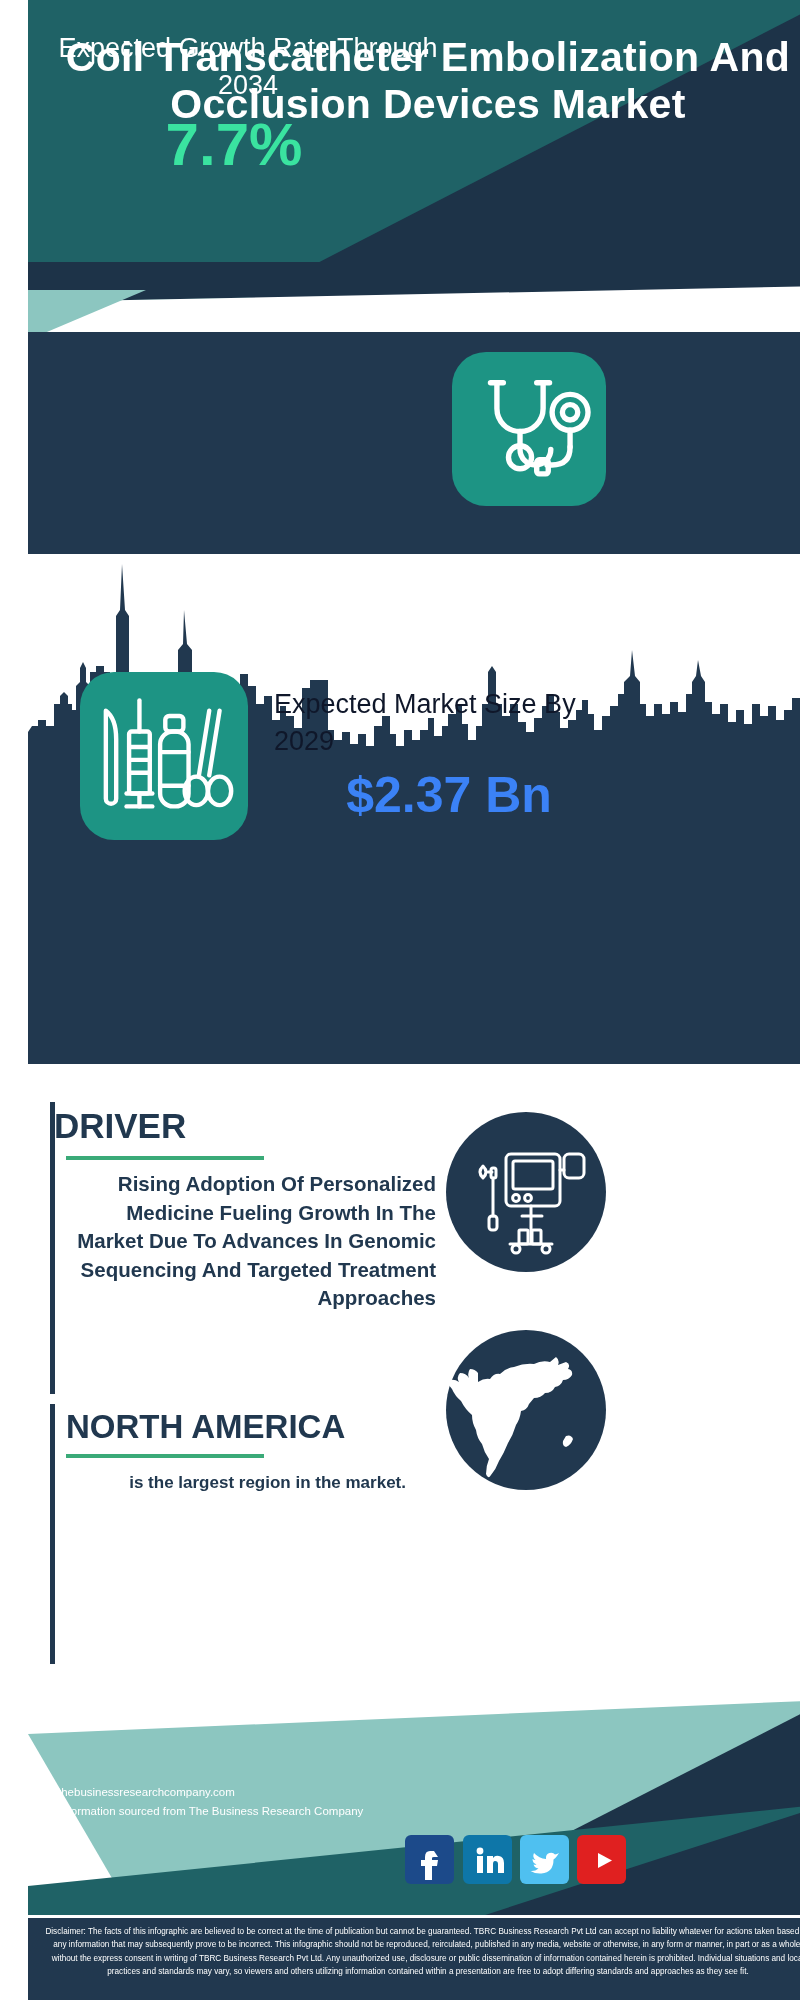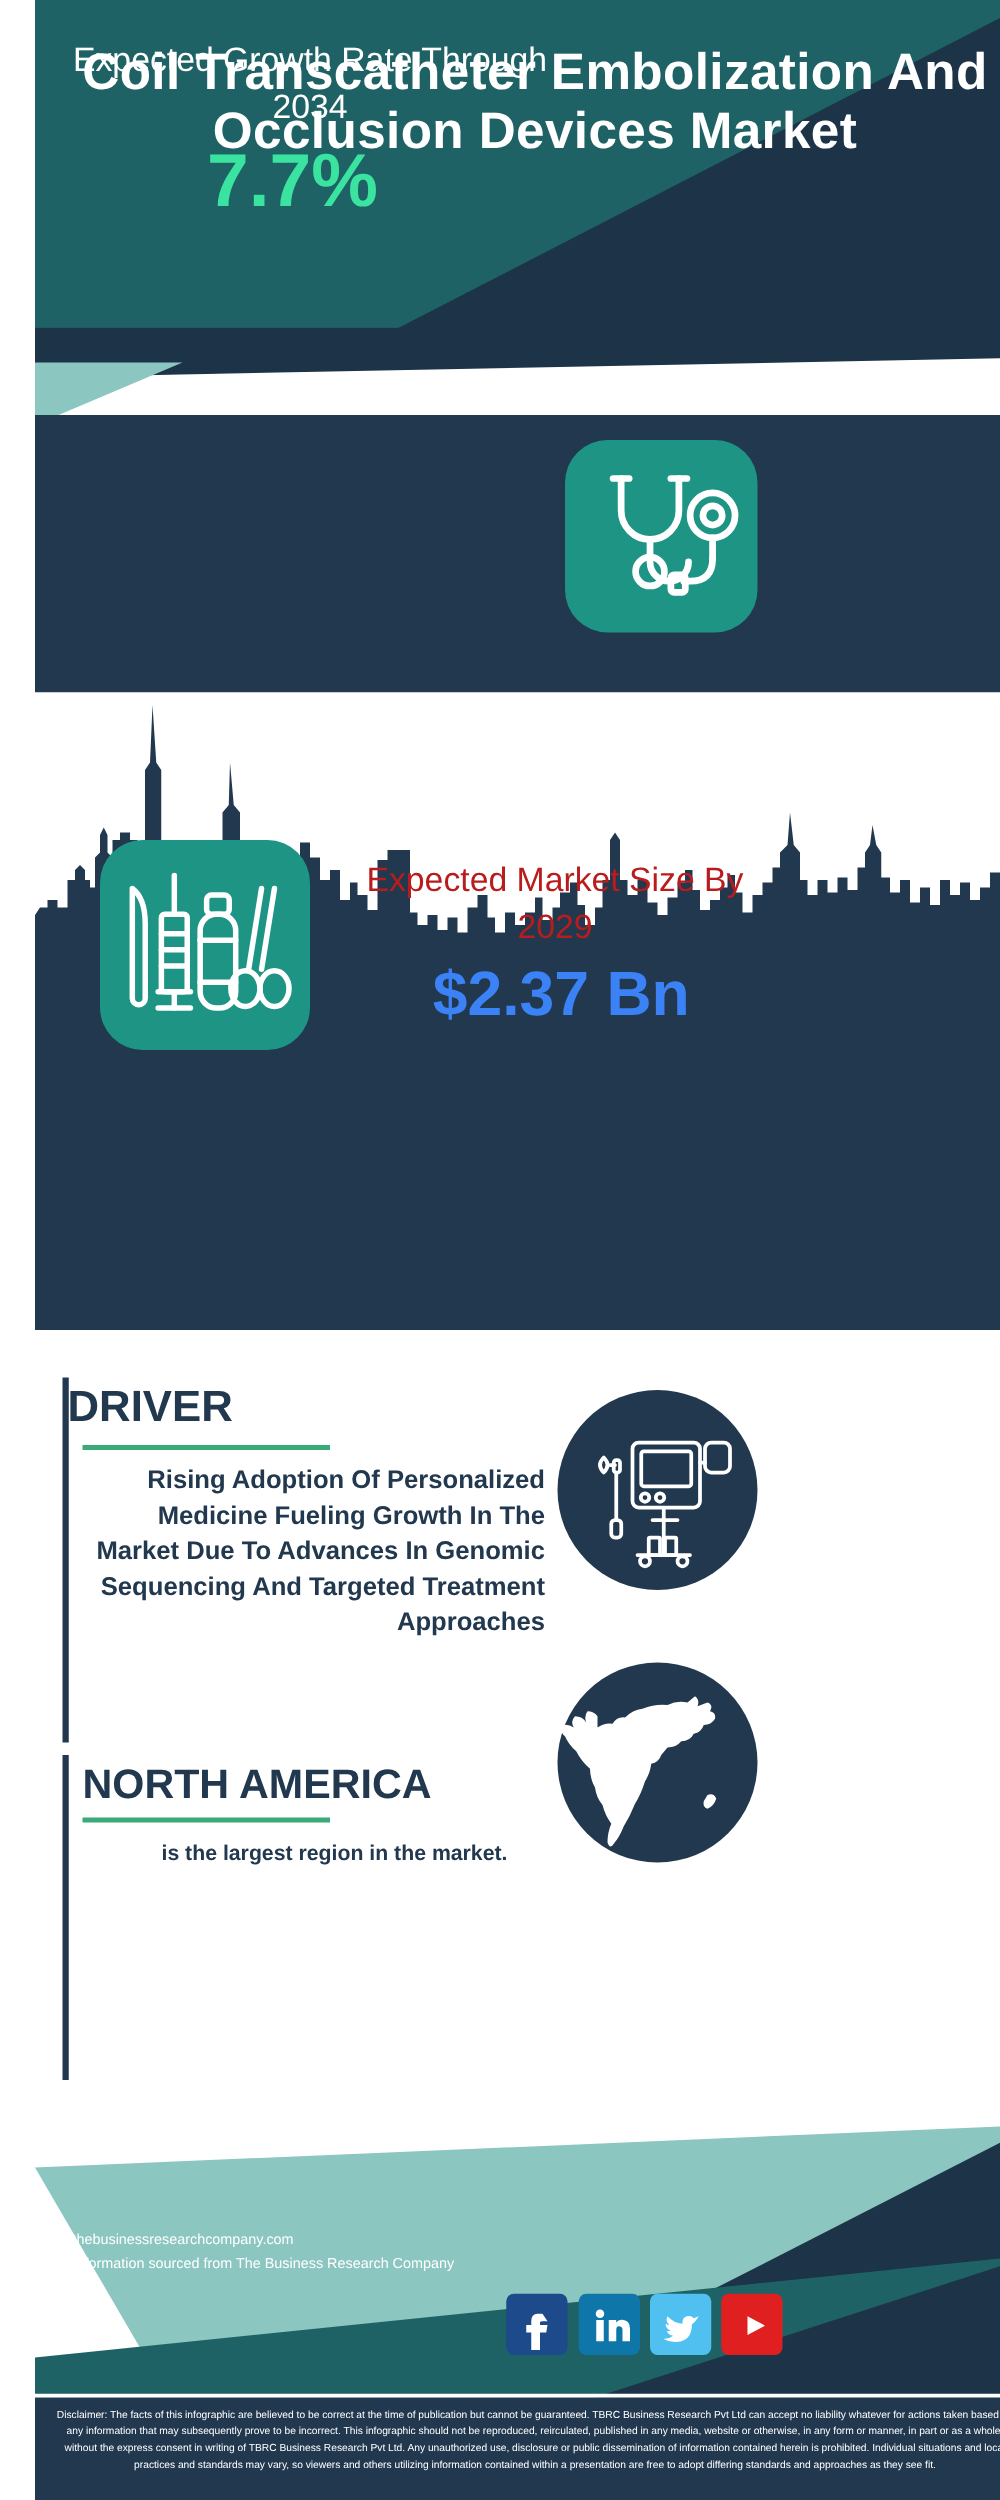--- a/index.html
+++ b/index.html
@@ -25,22 +25,22 @@
   .growth-value{position:absolute;left:16px;top:112px;width:380px;text-align:center;
     color:#3ae3a0;font-weight:bold;font-size:60px;line-height:66px;}
   .icon-tile{position:absolute;background:#1d9484;border-radius:34px;}
   .tile-steth{left:424px;top:352px;width:154px;height:154px;}
 
   
   .sky-wrap{position:absolute;left:0;top:554px;width:800px;height:310px;background:#ffffff;overflow:hidden;}
   .sky-fill{position:absolute;left:0;top:0;width:800px;height:310px;}
   .market{position:absolute;left:0;top:864px;width:800px;height:200px;background:#21384f;}
   .tile-instr{left:52px;top:672px;width:168px;height:168px;z-index:6;}
-  .market-label{position:absolute;left:246px;top:686px;width:340px;text-align:center;
-    color:#b91c1c;font-size:27px;line-height:37px;z-index:7;}
+  .market-label{position:absolute;left:246px;top:686px;width:340px;
+    color:#0f172a;font-size:27px;line-height:37px;z-index:7;}
   .market-value{position:absolute;left:246px;top:766px;width:350px;text-align:center;
     color:#3b82f6;font-weight:bold;font-size:50px;line-height:58px;z-index:7;}
 
   
   .content{position:absolute;left:0;top:1064px;width:800px;height:636px;background:#ffffff;}
   .vbar{position:absolute;width:5px;background:#21384f;}
   .card-head{position:absolute;color:#21384f;font-weight:bold;}
   .rule{position:absolute;height:4px;background:#3aaa78;}
   .card-body{position:absolute;color:#21384f;font-weight:bold;text-align:right;}
   .circle-icon{position:absolute;background:#21384f;border-radius:50%;}

